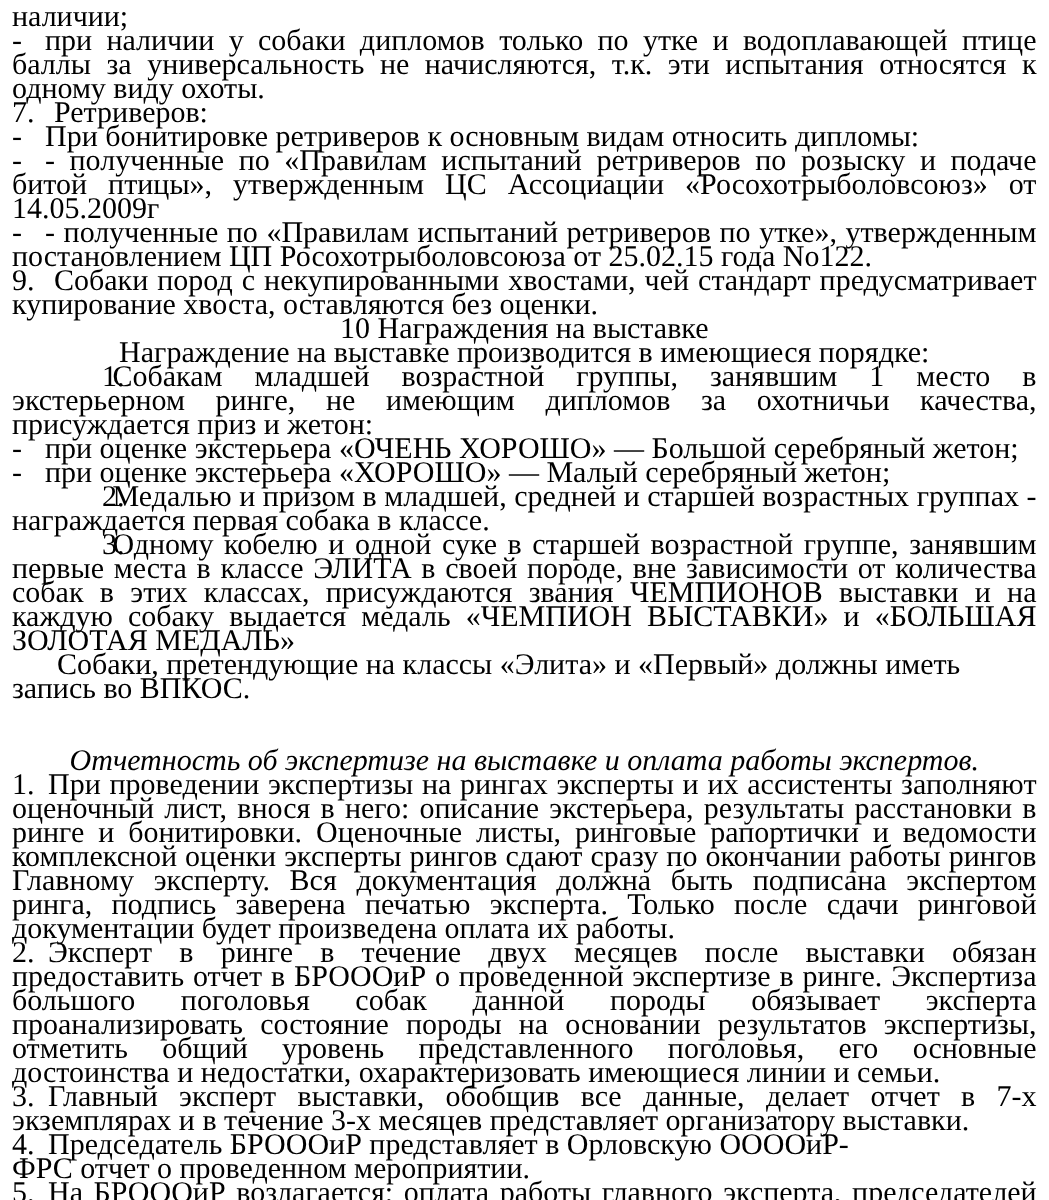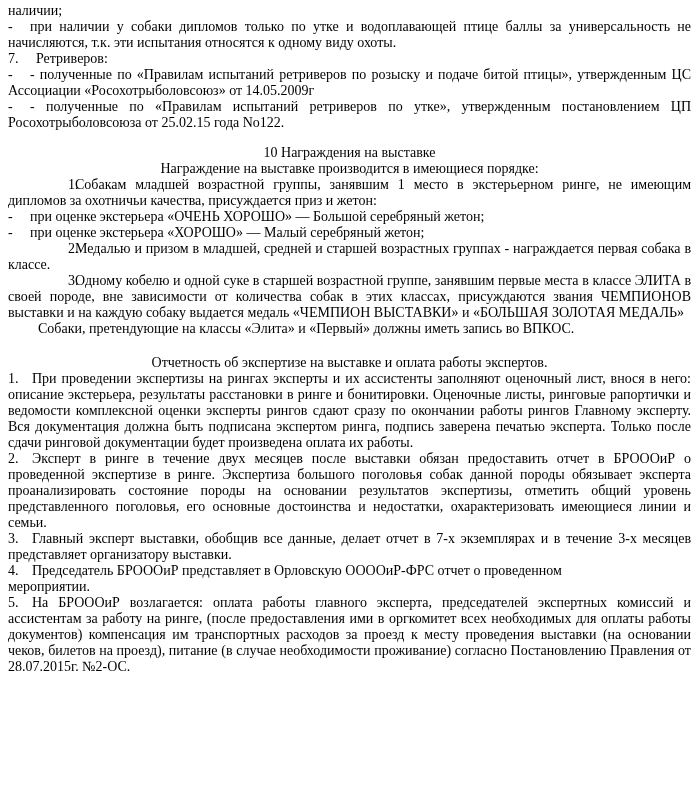--- a/index.html
+++ b/index.html
@@ -11,56 +11,58 @@
     width: 699px;
     height: 800px;
     overflow: hidden;
   }
   .page {
     box-sizing: border-box;
     width: 699px;
     height: 800px;
     padding: 3px 8px 0 8px;
     font-family: "Liberation Serif", "DejaVu Serif", serif;
-    font-size: 14px;
+    font-size: 20px;
     line-height: 16px;
     color: #000000;
   }
   p { margin: 0; }
   .jp { text-align: justify; }
   .lp { text-align: left; }
   .cp { text-align: center; }
   .mk { display: inline-block; }
   .mk-sm  { width: 22px; }   
   .mk-md  { width: 28px; }   
   .mk-rep { width: 24px; }   
   .mk-aw  { width: 37px; }   
   .ind { text-indent: 30px; }
-  .awards-head { margin-top: 14px; }
-  .reporting-head { margin-top: 18px; }
+  .awards-head { }
+  .reporting-head { margin-top: 32px; font-style: italic; }
   .para4 { max-width: 578px; }
 </style>
 </head>
 <body>
 
 <div class="page">
 
   <div>
     <p class="lp">наличии;</p>
 
     <p class="jp"><span class="mk mk-sm">-</span><span>при наличии у собаки дипломов только по утке и водоплавающей птице баллы за универсальность не начисляются, т.к. эти испытания относятся к одному виду охоты.</span></p>
 
     <p class="lp"><span class="mk mk-md">7.</span><span>Ретриверов:</span></p>
 
+    <p class="jp"><span class="mk mk-sm">-</span><span>При бонитировке ретриверов к основным видам относить дипломы:</span></p>
 
     <p class="jp"><span class="mk mk-sm">-</span><span>- полученные по «Правилам испытаний ретриверов по розыску и подаче битой птицы», утвержденным ЦС Ассоциации «Росохотрыболовсоюз» от 14.05.2009г</span></p>
 
     <p class="jp"><span class="mk mk-sm">-</span><span>- полученные по «Правилам испытаний ретриверов по утке», утвержденным постановлением ЦП Росохотрыболовсоюза от 25.02.15 года No122.</span></p>
 
 
+    <p class="jp"><span class="mk mk-md">9.</span><span>Собаки пород с некупированными хвостами, чей стандарт предусматривает купирование хвоста, оставляются без оценки.</span></p>
   </div>
 
   <div>
     <p class="cp awards-head">10 Награждения на выставке</p>
     <p class="cp">Награждение на выставке производится в имеющиеся порядке:</p>
 
     <p class="jp ind"><span class="mk mk-aw">1.</span><span>Собакам младшей возрастной группы, занявшим 1 место в экстерьерном ринге, не имеющим дипломов за охотничьи качества, присуждается приз и жетон:</span></p>
 
     <p class="jp"><span class="mk mk-sm">-</span><span>при оценке экстерьера «ОЧЕНЬ ХОРОШО» — Большой серебряный жетон;</span></p>
 

